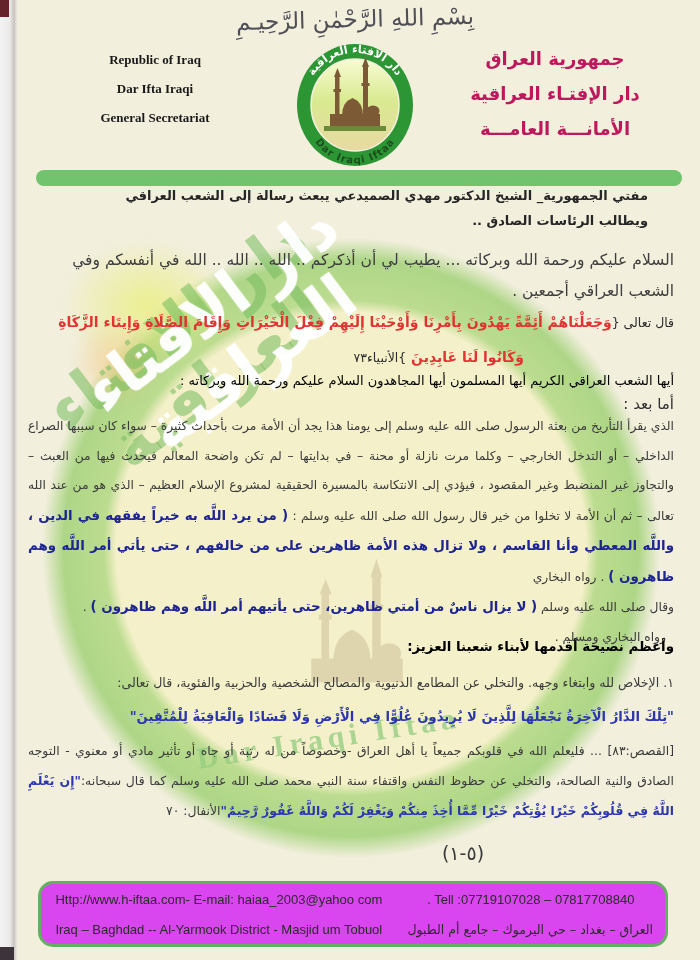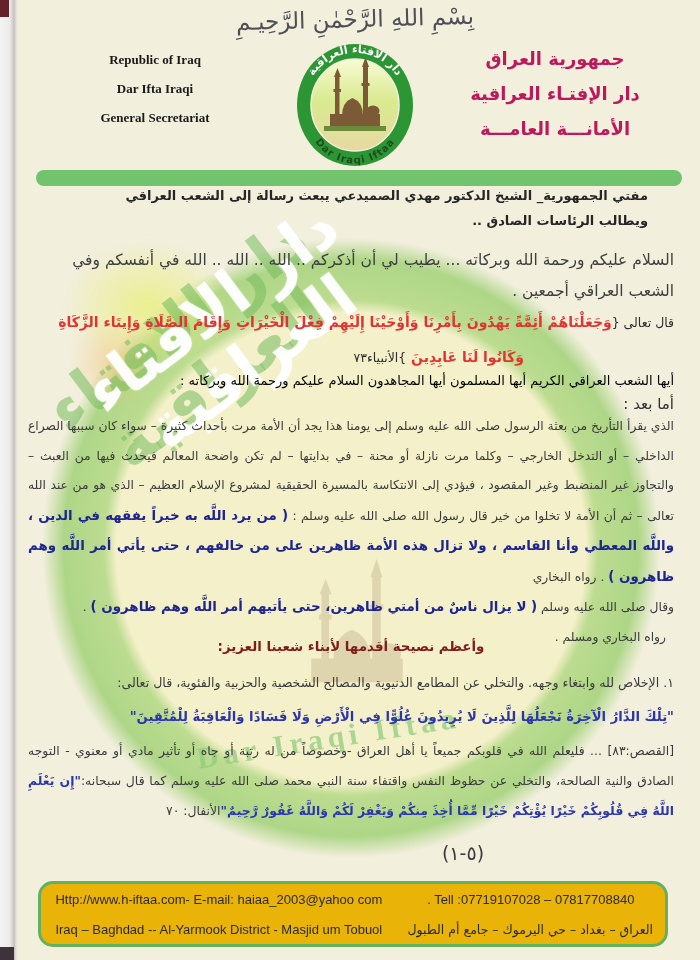--- a/index.html
+++ b/index.html
@@ -56,25 +56,25 @@
   #g-advice{top:632px;font-size:12.6px;line-height:29px;}
   #g-advice .p-item1{margin-top:7px;}
   #g-advice .p-verse2{margin-top:5px;font-size:13.2px;}
   #g-advice .p-para2{margin-top:5px;text-align:justify;font-size:12.4px;line-height:30px;}
   .page-num{position:absolute;left:408px;top:842px;width:110px;text-align:center;font-size:19px;color:#3a3a3a;z-index:2;direction:rtl;}
 
   .seg-plain{}
   .seg-red{color:#e23333;font-weight:bold;font-size:14px;}
   .seg-navy{color:#1f2590;font-weight:bold;font-size:13.4px;}
   .seg-blue{color:#2b35ad;font-weight:bold;}
-  .red-heading{color:#7f1d1d;font-weight:bold;font-size:13.4px;text-align:center;}
+  .red-heading{color:#000000;font-weight:bold;font-size:13.4px;}
 
   
   .footer-box{position:absolute;left:38px;top:881px;width:624px;height:60px;border:3px solid #63b160;
-    border-radius:15px;background:#eab308;z-index:3;display:grid;grid-template-columns:57% 43%;
+    border-radius:15px;background:#d946ef;z-index:3;display:grid;grid-template-columns:57% 43%;
     grid-template-rows:1fr 1fr;align-items:center;font-size:13px;color:#2b2b2b;}
   .footer-box .cell{padding:0 12px;white-space:nowrap;}
   .f-en{font-family:"Liberation Sans",sans-serif;direction:ltr;text-align:center;}
   .f-tell{font-family:"Liberation Sans",sans-serif;direction:ltr;text-align:center;}
   .f-ar{direction:rtl;text-align:left;font-size:12.5px;}
 </style>
 </head>
 <body>
 
 <div id="page">

